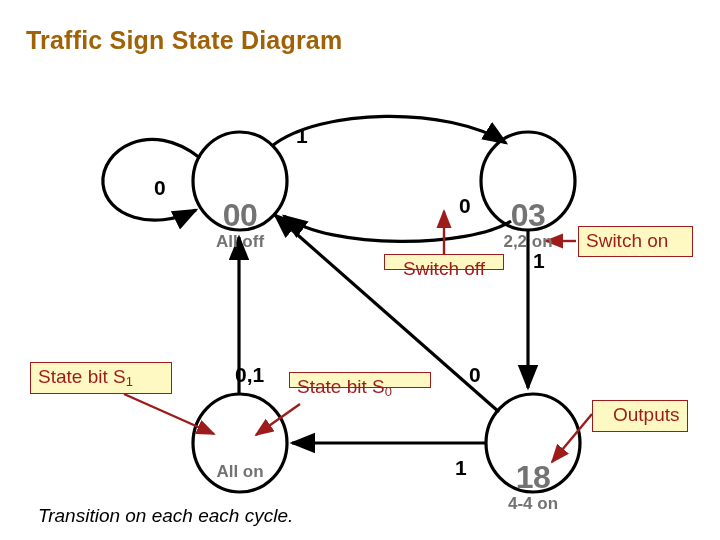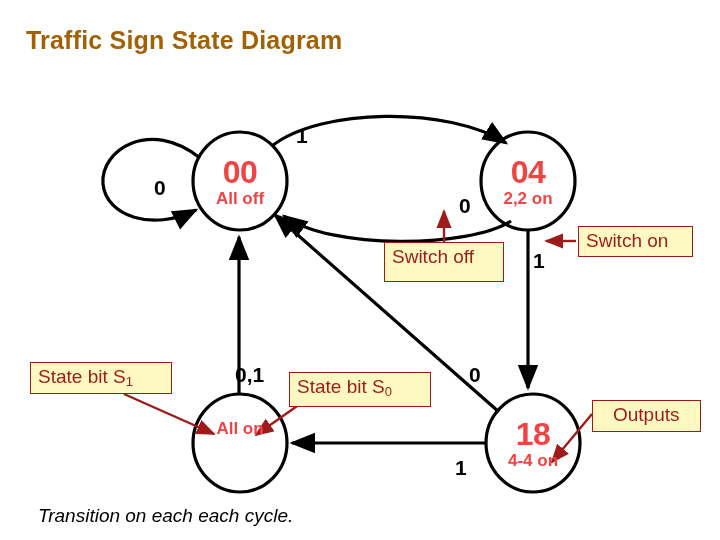--- a/index.html
+++ b/index.html
@@ -34,22 +34,23 @@
     left: 0;
     top: 0;
     width: 720px;
     height: 540px;
   }
 
   
   .state-label {
     position: absolute;
     text-align: center;
-    color: #ef4444;
+    color: #737373;
     pointer-events: none;
+    margin-top: 43px;
   }
   .state-code {
     font-size: 32px;
     font-weight: bold;
     line-height: 1;
     letter-spacing: -0.5px;
   }
   .state-out {
     font-size: 17px;
     font-weight: bold;
@@ -147,56 +148,56 @@
       <path d="M 592 414 L 552 462" marker-end="url(#arrow-red)"></path>
     </g>
   </svg>
 
   <div class="state-label" style="left:190px; top:156px; width:100px;">
     <div class="state-code">00</div>
     <div class="state-out">All off</div>
   </div>
 
   <div class="state-label" style="left:478px; top:156px; width:100px;">
-    <div class="state-code">04</div>
+    <div class="state-code">03</div>
     <div class="state-out">2,2 on</div>
   </div>
 
   <div class="state-label" style="left:190px; top:418px; width:100px;">
     <div class="state-out">All on</div>
   </div>
 
   <div class="state-label" style="left:483px; top:418px; width:100px;">
     <div class="state-code">18</div>
     <div class="state-out">4-4 on</div>
   </div>
 
   <div class="edge-label" style="left:154px; top:176px;">0</div>
   <div class="edge-label" style="left:296px; top:124px;">1</div>
   <div class="edge-label" style="left:459px; top:194px;">0</div>
   <div class="edge-label" style="left:533px; top:249px;">1</div>
   <div class="edge-label" style="left:469px; top:363px;">0</div>
   <div class="edge-label" style="left:455px; top:456px;">1</div>
   <div class="edge-label" style="left:235px; top:363px;">0,1</div>
 
-  <div class="callout" style="left:384px; top:242px; width:120px; height:40px;">
+  <div class="callout" style="left:384px; top:254px; width:120px; height:16px;text-align:center;">
     <span>Switch off</span>
   </div>
 
   <div class="callout" style="left:578px; top:226px; width:115px; height:31px;">
     <span>Switch on</span>
   </div>
 
   <div class="callout" style="left:30px; top:362px; width:142px; height:32px;">
     <span>State bit S</span><sub>1</sub>
   </div>
 
-  <div class="callout" style="left:289px; top:372px; width:142px; height:35px;">
+  <div class="callout" style="left:289px; top:372px; width:142px; height:16px;">
     <span>State bit S</span><sub>0</sub>
   </div>
 
-  <div class="callout" style="left:592px; top:400px; width:109px; height:32px;padding-left:20px;">
+  <div class="callout" style="left:592px; top:400px; width:96px; height:32px;padding-left:20px;">
     <span>Outputs</span>
   </div>
 
   <div id="caption">Transition on each each cycle.</div>
 
 </div>
 
 </body></html>

